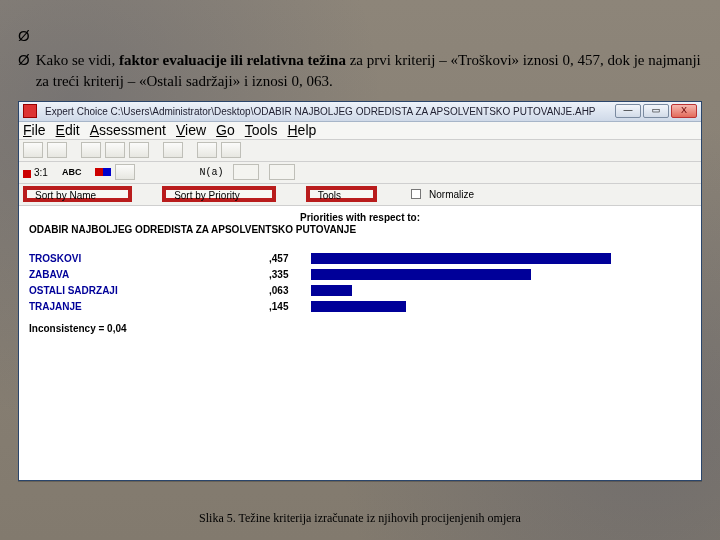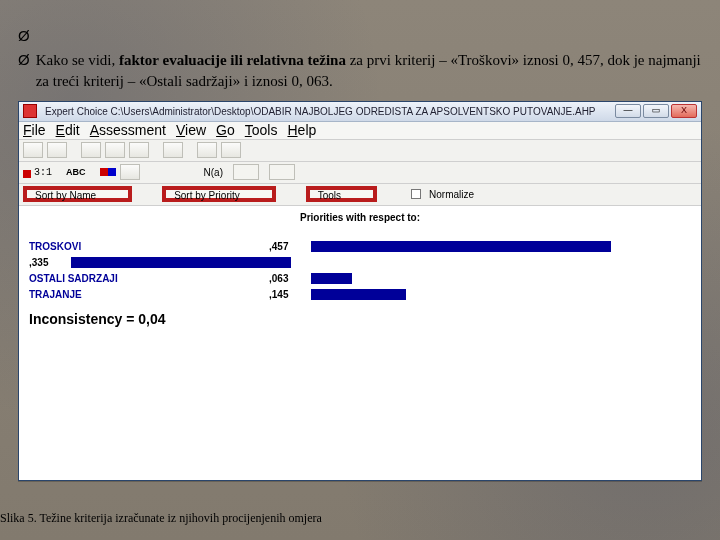--- a/index.html
+++ b/index.html
@@ -46,25 +46,25 @@
   .menubar { height:18px; border-bottom:1px solid #cfcfcf; display:flex; align-items:center; padding:0 4px; gap:10px; background:#f6f6f4; }
   .menubar span { font-size:14px; }
   .menubar span::first-letter { text-decoration: underline; }
 
   .toolbar, .toolbar2, .toolbar3 {
     height:22px; border-bottom:1px solid #cfcfcf; background:#f2f2ef;
     display:flex; align-items:center; padding:0 4px; gap:4px;
   }
   .tbtn { width:20px; height:16px; border:1px solid #bfbfb8; background:linear-gradient(#fbfbfa,#e7e7e1); }
   .sep { width:6px; }
-  .toolbar2 .seg { display:flex; align-items:flex-end; gap:3px;font-family:Liberation Mono, monospace; }
+  .toolbar2 .seg { display:flex; align-items:flex-end; gap:3px; }
   .bar31 { width:8px; height:8px; background:#c00; }
   .barabc { font-size:9px; font-weight:bold; }
   .eq { width:16px; height:8px; background:linear-gradient(90deg,#c00 50%,#00c 50%); }
-  .nlabel { font-size:10px; margin-left:60px; }
+  .nlabel { font-size:10px; margin-left:60px;font-family:Liberation Mono, monospace; }
   .tb2btn { width:26px; height:16px; border:1px solid #bfbfb8; background:#f4f4f0; margin-left:6px; }
 
   .toolbar3 .btn3 {
     height:16px; padding:0 32px 0 8px; border:4px solid #b91c1c;
     background:#f7f7f3; font-size:10px; text-align:left;
     white-space:nowrap;
   }
   .toolbar3 .gap { flex:0 0 22px; }
   .toolbar3 .chk { width:10px; height:10px; border:1px solid #777; background:#fff; margin-left:30px; }
   .toolbar3 .chklab { font-size:10px; margin-left:4px; }
@@ -72,24 +72,24 @@
   .content { padding: 6px 10px 0 10px; }
   .prhdr { font-size:10px;text-align:center; }
   .prhdr b { font-weight:bold; }
   .goal { font-weight:bold; font-size:10px; margin-top:1px; }
 
   .critarea { margin-top:16px; }
   .row { display:flex; align-items:center; height:16px; }
   .row .name { width:240px; color:#000099; font-weight:bold; font-size:10px; }
   .row .val { width:42px; color:#000; font-weight:bold; font-size:10px; text-align:left; }
   .row .bar { height:11px; background:#000099; }
-  .incon { margin-top:8px; font-size:14px; }
+  .incon { margin-top:8px; font-size:10px; }
   .incon .l2 { margin-left:26px; }
 
-  .caption { position:absolute; bottom:14px; left:0; width:100%; text-align:left; font-size:12px; color:#000; font-family:"Times New Roman", serif; }
+  .caption { position:absolute; bottom:14px; left:0; width:100%; text-align:center; font-size:12px; color:#000; font-family:"Times New Roman", serif; }
 </style>
 </head>
 <body>
 
 <div class="slide">
   <div class="bullet">
     <span class="mark">Ø</span>
   </div>
   <div class="bullet">
     <span class="mark">Ø</span>
@@ -152,28 +152,30 @@
     <div class="gap"></div>
     <div class="btn3">Sort by Priority</div>
     <div class="gap"></div>
     <div class="btn3">Tools</div>
     <div class="chk"></div>
     <span class="chklab">Normalize</span>
   </div>
 
   <div class="content">
     <div class="prhdr"><b>Priorities with respect to:</b></div>
+    <div class="goal">ODABIR NAJBOLJEG ODREDISTA ZA APSOLVENTSKO PUTOVANJE</div>
 
     <div class="critarea" id="critarea">
         <div class="row">
           <div class="name">TROSKOVI</div>
           <div class="val">,457</div>
           <div class="bar" style="width: 300px;"></div>
         </div>
         <div class="row">
+          <div class="name">ZABAVA</div>
           <div class="val">,335</div>
           <div class="bar" style="width: 219.912px;"></div>
         </div>
         <div class="row">
           <div class="name">OSTALI SADRZAJI</div>
           <div class="val">,063</div>
           <div class="bar" style="width: 41.3567px;"></div>
         </div>
         <div class="row">
           <div class="name">TRAJANJE</div>

